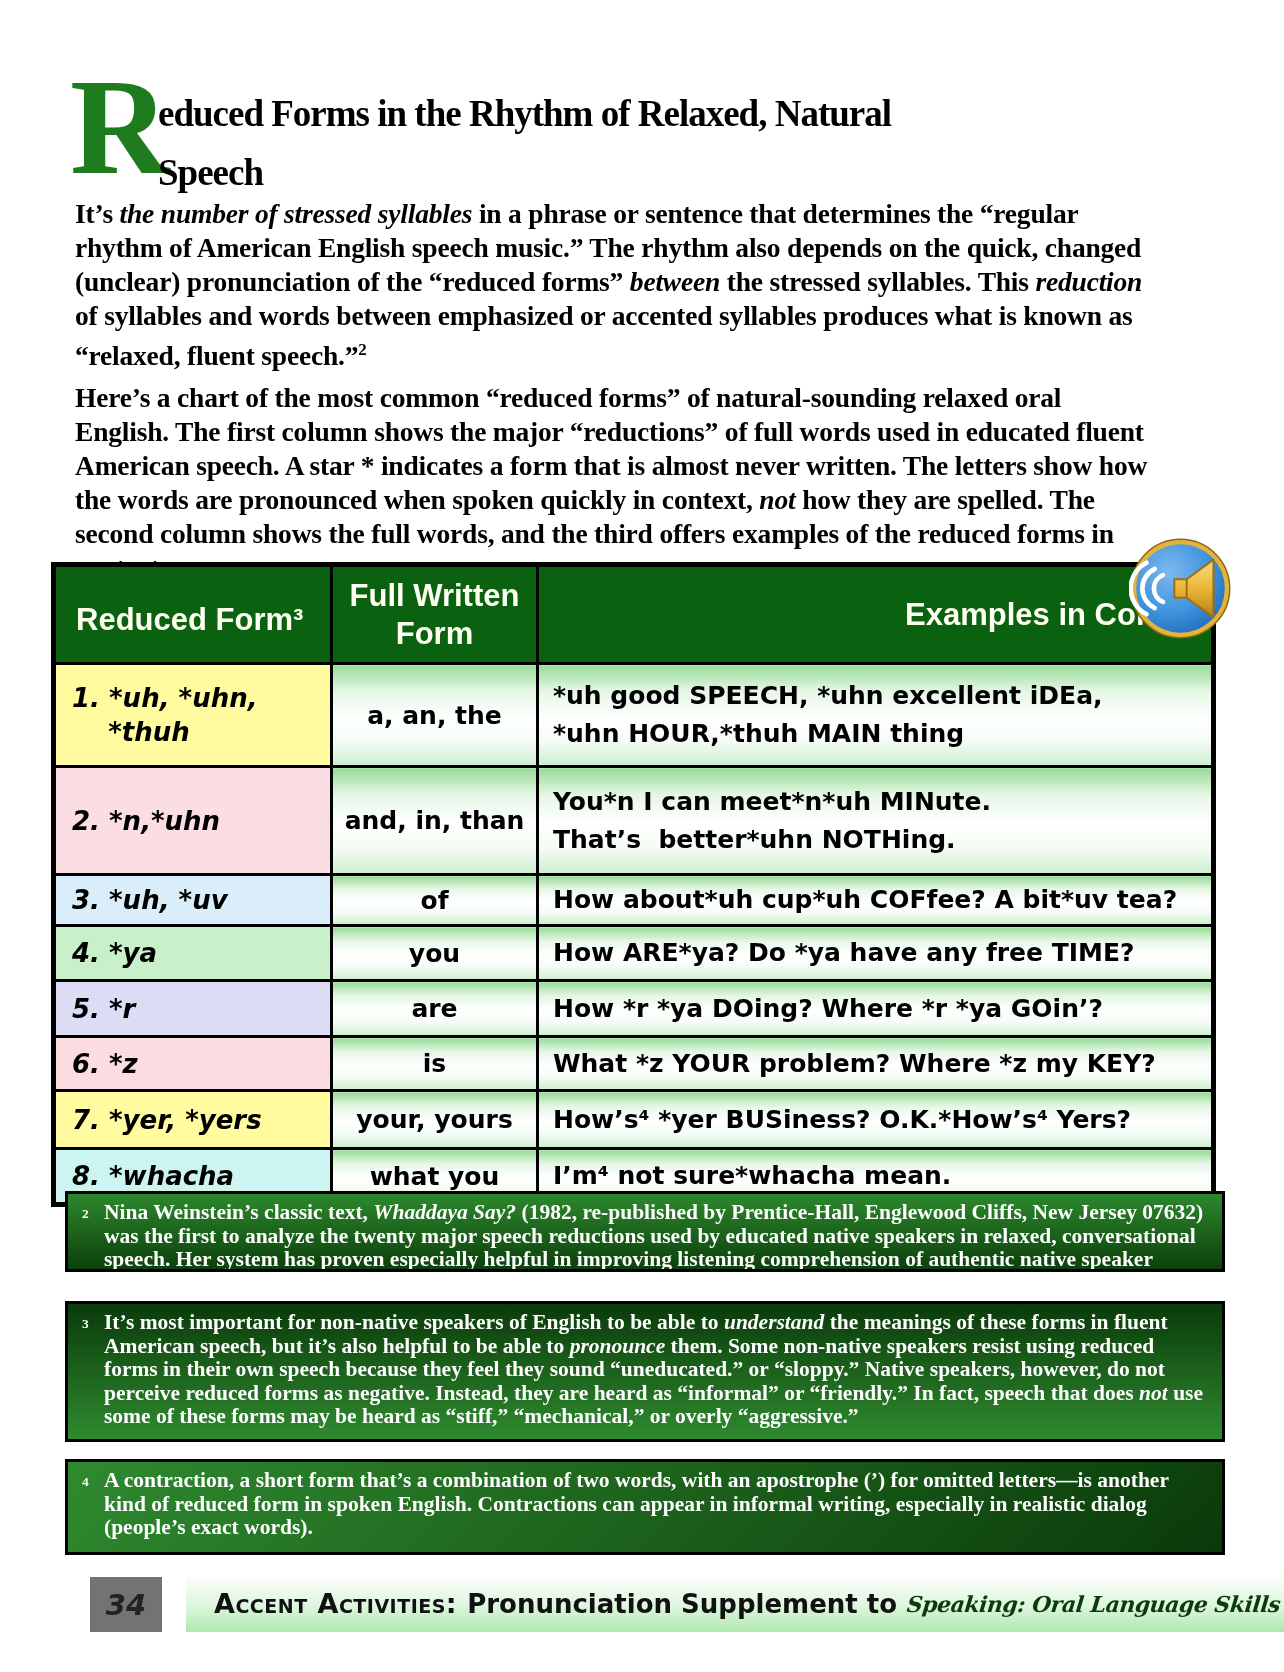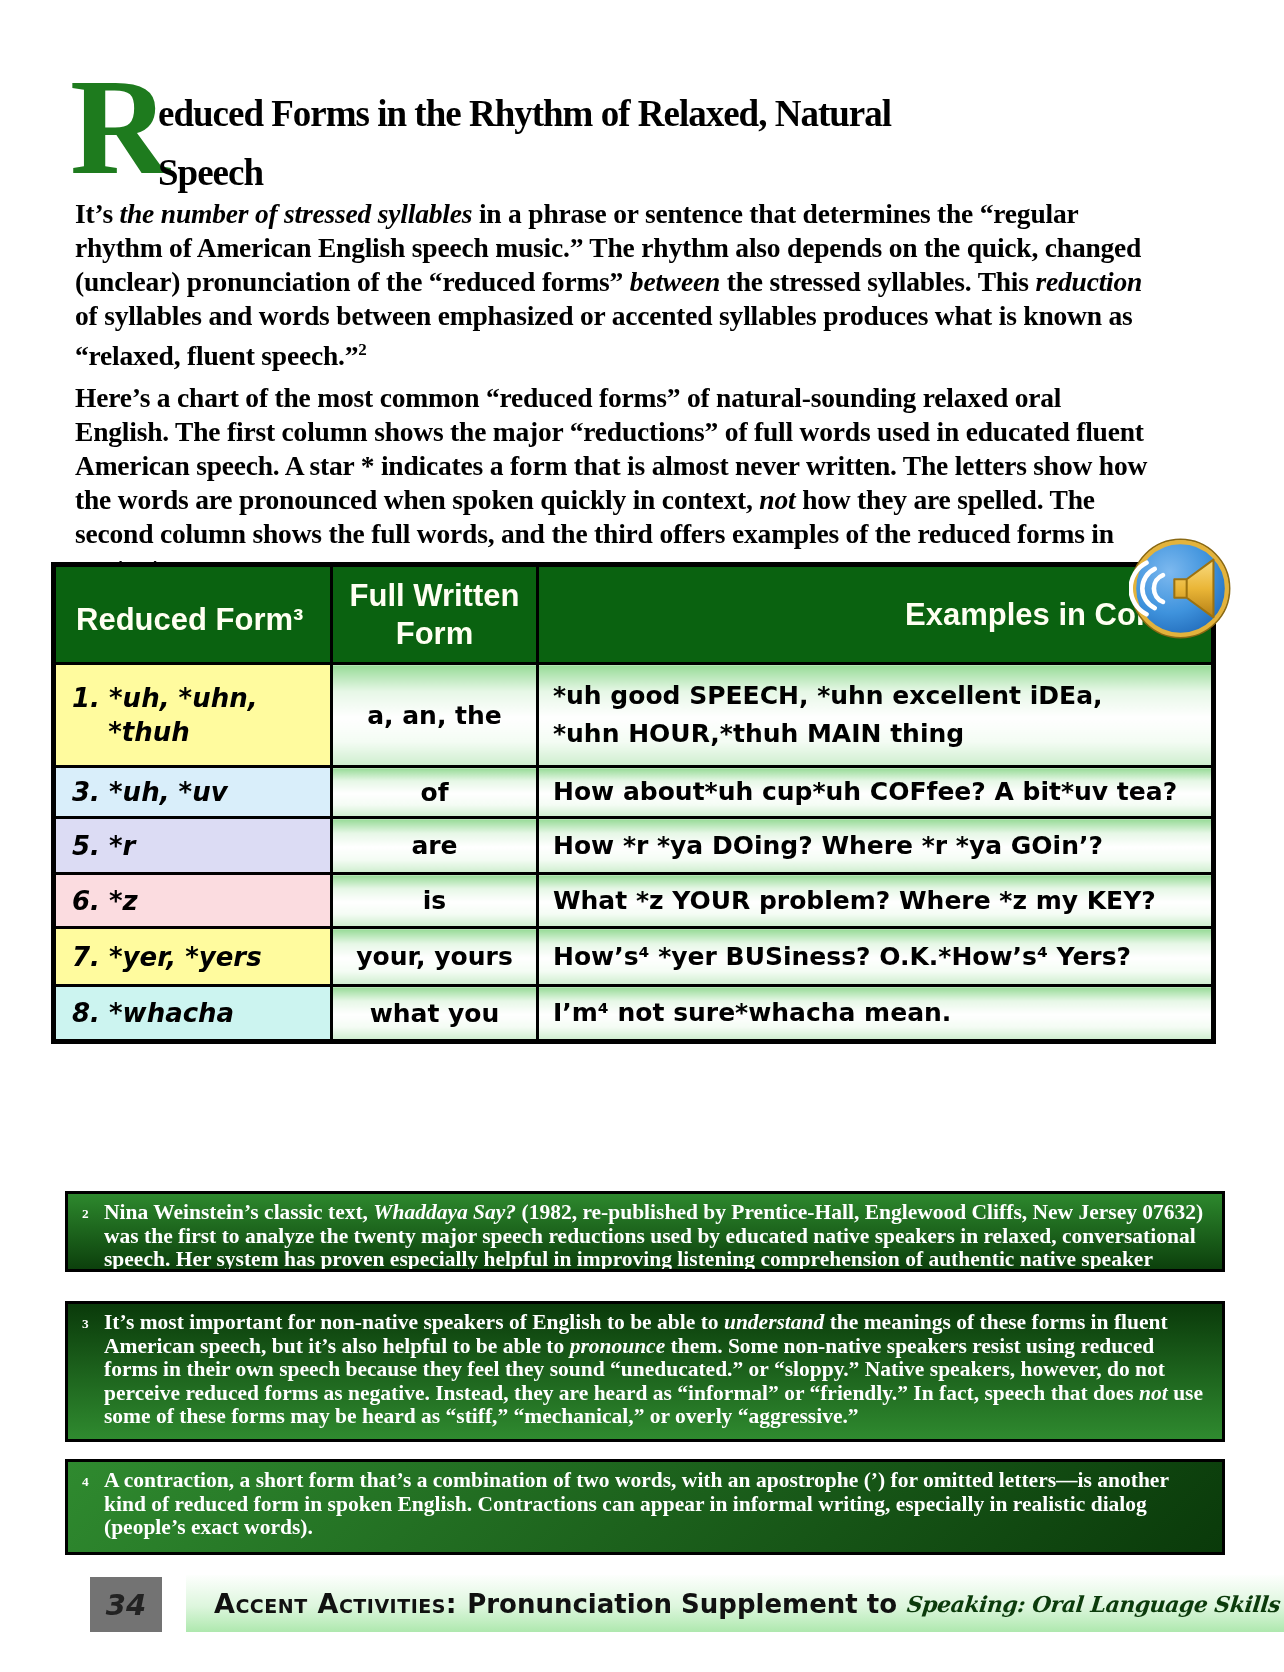--- a/index.html
+++ b/index.html
@@ -94,27 +94,46 @@
       <td class="c-form" style="background-color: rgb(255, 251, 158);">
           <div>1. *uh, *uhn,</div>
           <div>    *thuh</div>
         </td>
       <td class="c-full grad">a, an, the</td>
       <td class="c-ex grad">
           <div>*uh good SPEECH, *uhn excellent iDEa,</div>
           <div>*uhn HOUR,*thuh MAIN thing</div>
         </td>
     </tr>
+    <tr class="r2">
+      <td class="c-form" style="background-color: rgb(251, 222, 227);">
+          <div>2. *n,*uhn</div>
+        </td>
+      <td class="c-full grad">and, in, than</td>
+      <td class="c-ex grad">
+          <div>You*n I can meet*n*uh MINute.</div>
+          <div>That’s  better*uhn NOTHing.</div>
+        </td>
+    </tr>
     <tr class="r3">
       <td class="c-form" style="background-color: rgb(217, 238, 250);">
           <div>3. *uh, *uv</div>
         </td>
       <td class="c-full grad">of</td>
       <td class="c-ex grad">
           <div>How about*uh cup*uh COFfee? A bit*uv tea?</div>
+        </td>
+    </tr>
+    <tr class="r4">
+      <td class="c-form" style="background-color: rgb(201, 241, 201);">
+          <div>4. *ya</div>
+        </td>
+      <td class="c-full grad">you</td>
+      <td class="c-ex grad">
+          <div>How ARE*ya? Do *ya have any free TIME?</div>
         </td>
     </tr>
     <tr class="r5">
       <td class="c-form" style="background-color: rgb(220, 220, 244);">
           <div>5. *r</div>
         </td>
       <td class="c-full grad">are</td>
       <td class="c-ex grad">
           <div>How *r *ya DOing? Where *r *ya GOin’?</div>
         </td>

